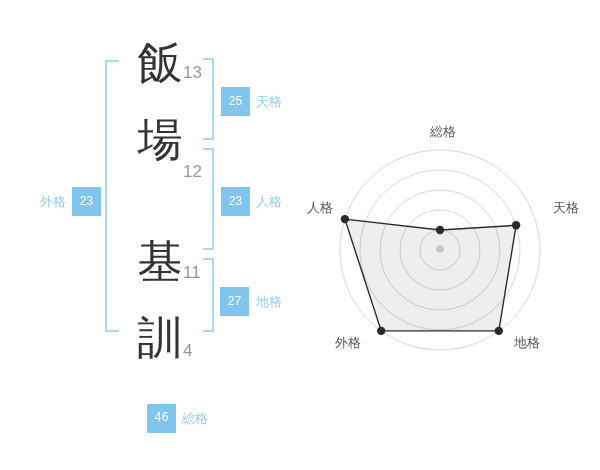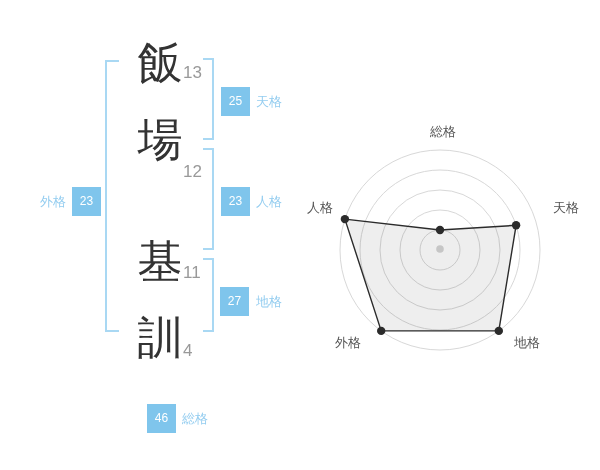--- a/index.html
+++ b/index.html
@@ -77,21 +77,21 @@
 
   <div class="badge" style="left:221px;top:187px;">23</div>
   <div class="badge-label" style="left:256px;top:194px;">人格</div>
 
   <div class="badge" style="left:220px;top:287px;">27</div>
   <div class="badge-label" style="left:256px;top:294px;">地格</div>
 
   <div class="badge-label" style="left:40px;top:194px;">外格</div>
   <div class="badge" style="left:72px;top:187px;">23</div>
 
-  <div class="badge" style="left:147px;top:404px;">46</div>
+  <div class="badge" style="left:147px;top:404px;font-family:Liberation Mono, monospace;">46</div>
   <div class="badge-label" style="left:182px;top:411px;">総格</div>
 
   <div class="radar-wrap">
     <svg id="radar" width="300" height="290" viewBox="0 0 300 290">
         <circle cx="140" cy="155" r="20" fill="none" stroke="#d8d8d8" stroke-width="1"></circle>
         <circle cx="140" cy="155" r="40" fill="none" stroke="#d8d8d8" stroke-width="1"></circle>
         <circle cx="140" cy="155" r="60" fill="none" stroke="#d8d8d8" stroke-width="1"></circle>
         <circle cx="140" cy="155" r="80" fill="none" stroke="#d8d8d8" stroke-width="1"></circle>
         <circle cx="140" cy="155" r="100" fill="none" stroke="#d8d8d8" stroke-width="1"></circle>
         <polygon points="140.0,135.0 216.1,130.3 198.8,235.9 81.2,235.9 44.9,124.1" fill="rgba(0,0,0,0.065)" stroke="#2b2b2b" stroke-width="1.4" stroke-linejoin="round"></polygon>

